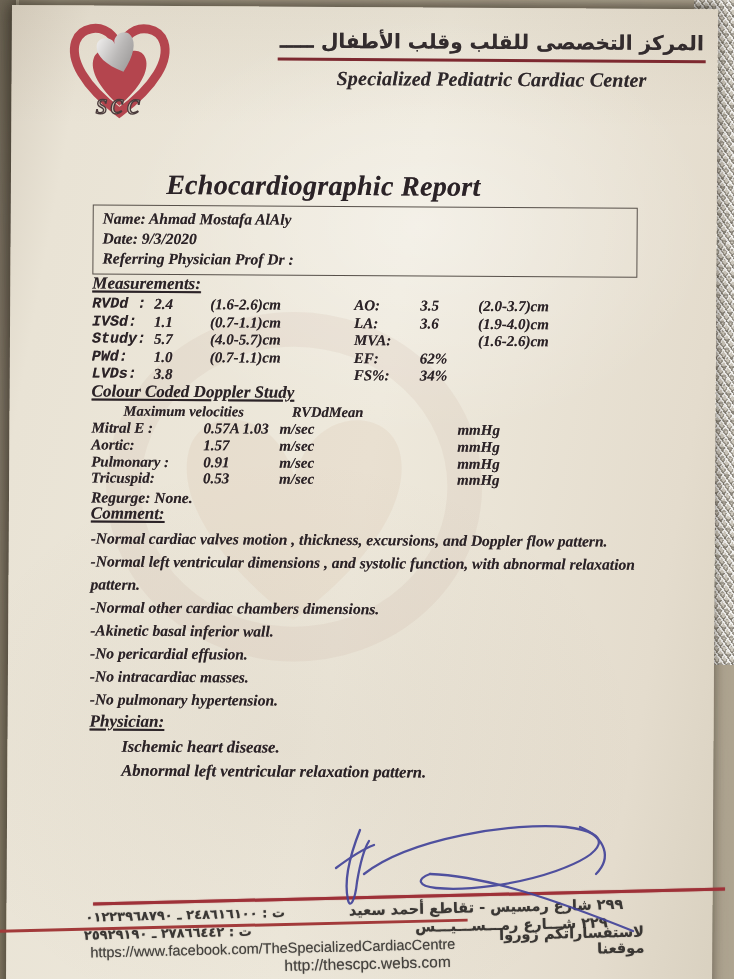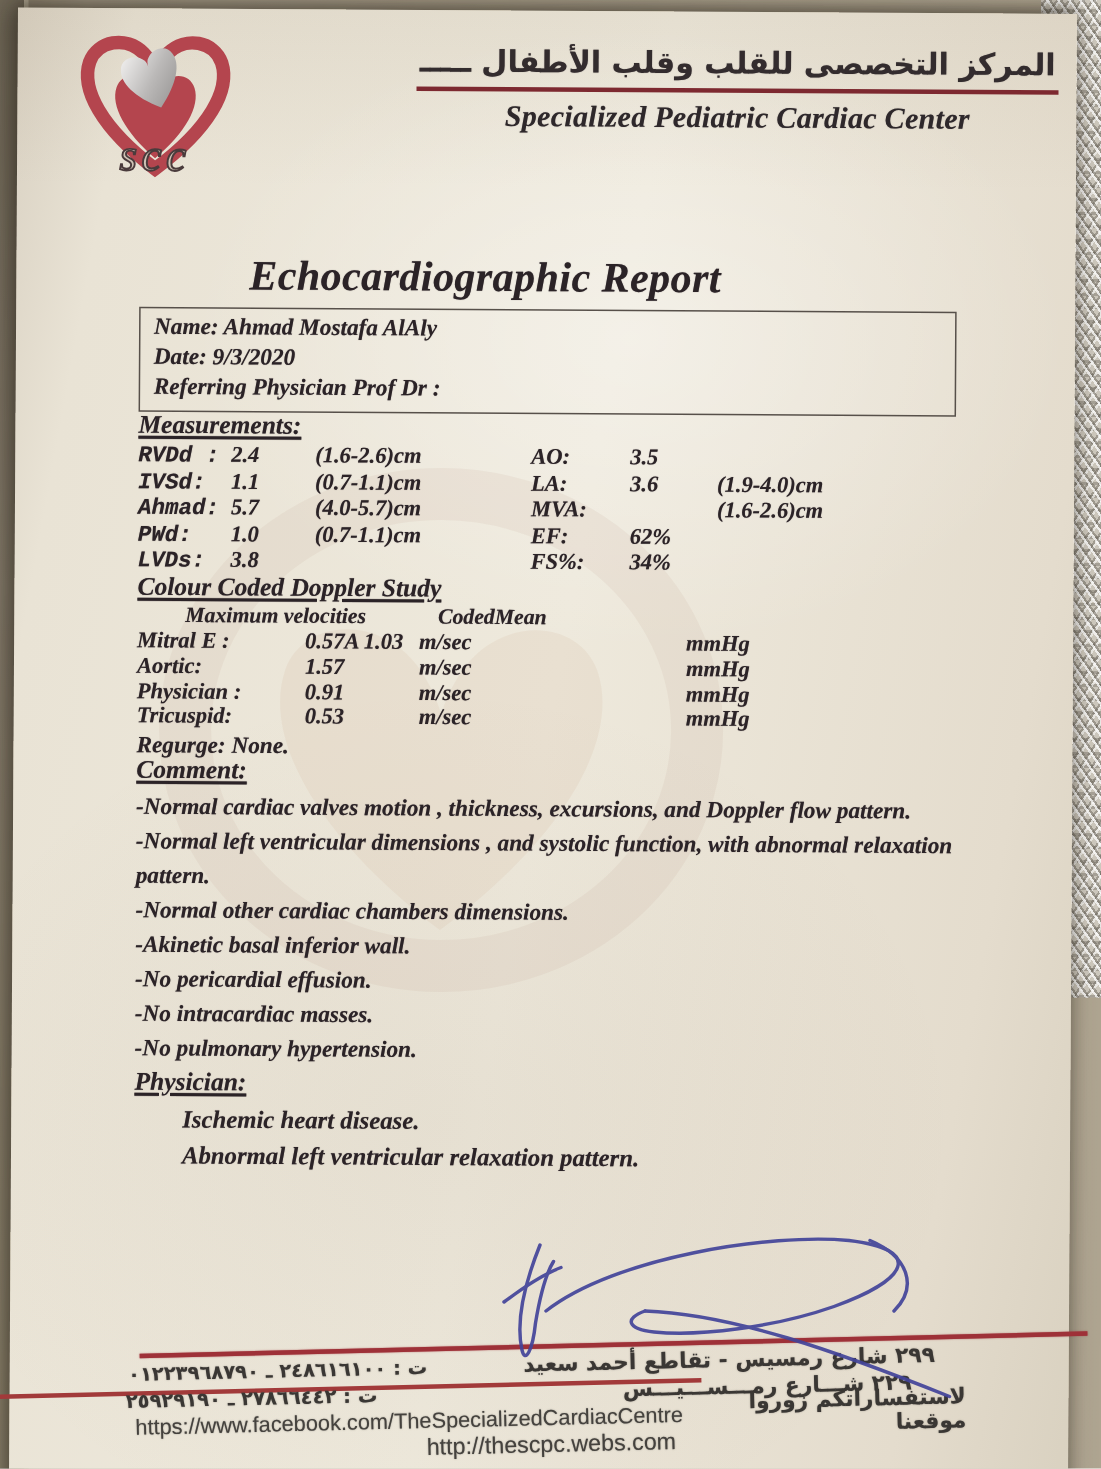--- a/index.html
+++ b/index.html
@@ -31,21 +31,21 @@
   }
   .paper::before{
     content:"";position:absolute;inset:0;pointer-events:none;
     background:
       radial-gradient(420px 300px at 58% 22%, rgba(255,255,255,.35), transparent 70%),
       radial-gradient(500px 420px at 40% 75%, rgba(120,95,70,.07), transparent 70%),
       linear-gradient(180deg, rgba(120,100,70,.08) 0%, transparent 12%);
   }
   .ink{color:#2b2327;text-shadow:0 0 .6px rgba(45,35,40,.55);}
   
-  .logo{position:absolute;left:28px;top:10px;width:128px;height:108px;}
+  .logo{position:absolute;left:44px;top:10px;width:128px;height:108px;}
   .header-titles{position:absolute;top:22px;right:12px;text-align:center;}
   .arabic-title{
     font-family:"DejaVu Sans",sans-serif;font-weight:bold;font-size:20px;color:#332c2e;
     direction:rtl;padding:0 2px 5px 2px;border-bottom:3px solid #7d2930;
     text-shadow:0 0 .6px rgba(45,35,40,.5);
   }
   .english-title{
     font-family:"Liberation Serif","DejaVu Serif",serif;font-weight:bold;font-style:italic;
     font-size:20px;color:#2e282b;padding-top:6px;letter-spacing:.2px;
     text-shadow:0 0 .6px rgba(45,35,40,.5);
@@ -157,37 +157,38 @@
     <div class="meas-grid">
       <div class="m-row">
         <span class="m-cell-l">
             <span class="m-label">RVDd :</span>
             <span class="m-val">2.4</span>
             <span class="m-range">(1.6-2.6)cm</span>
           </span>
         <span class="m-cell-r">
             <span class="mr-label">AO:</span>
             <span class="mr-val">3.5</span>
+            <span class="mr-range">(2.0-3.7)cm</span>
           </span>
       </div>
       <div class="m-row">
         <span class="m-cell-l">
             <span class="m-label">IVSd:</span>
             <span class="m-val">1.1</span>
             <span class="m-range">(0.7-1.1)cm</span>
           </span>
         <span class="m-cell-r">
             <span class="mr-label">LA:</span>
             <span class="mr-val">3.6</span>
             <span class="mr-range">(1.9-4.0)cm</span>
           </span>
       </div>
       <div class="m-row">
         <span class="m-cell-l">
-            <span class="m-label">Ahmad:</span>
+            <span class="m-label">Study:</span>
             <span class="m-val">5.7</span>
             <span class="m-range">(4.0-5.7)cm</span>
           </span>
         <span class="m-cell-r">
             <span class="mr-label">MVA:</span>
             <span class="mr-val"></span>
             <span class="mr-range">(1.6-2.6)cm</span>
           </span>
       </div>
       <div class="m-row">
@@ -212,38 +213,38 @@
             <span class="mr-val">34%</span>
           </span>
       </div>
     </div>
   </div>
 
   <div class="section doppler ink">
     <span class="sec-heading">Colour Coded Doppler Study</span>
     <div class="dop-cols">
       <span class="dop-c1">Maximum velocities</span>
-      <span class="dop-c2">Coded</span>
+      <span class="dop-c2">RVDd</span>
       <span class="dop-c3">Mean</span>
     </div>
     <div class="dop-rows">
       <div class="d-row">
         <span>Mitral E :</span>
           <span>0.57A 1.03</span>
           <span>m/sec</span>
           <span class="d-press">mmHg</span>
       </div>
       <div class="d-row">
         <span>Aortic:</span>
           <span>1.57</span>
           <span>m/sec</span>
           <span class="d-press">mmHg</span>
       </div>
       <div class="d-row">
-        <span>Physician :</span>
+        <span>Pulmonary :</span>
           <span>0.91</span>
           <span>m/sec</span>
           <span class="d-press">mmHg</span>
       </div>
       <div class="d-row">
         <span>Tricuspid:</span>
           <span>0.53</span>
           <span>m/sec</span>
           <span class="d-press">mmHg</span>
       </div>

